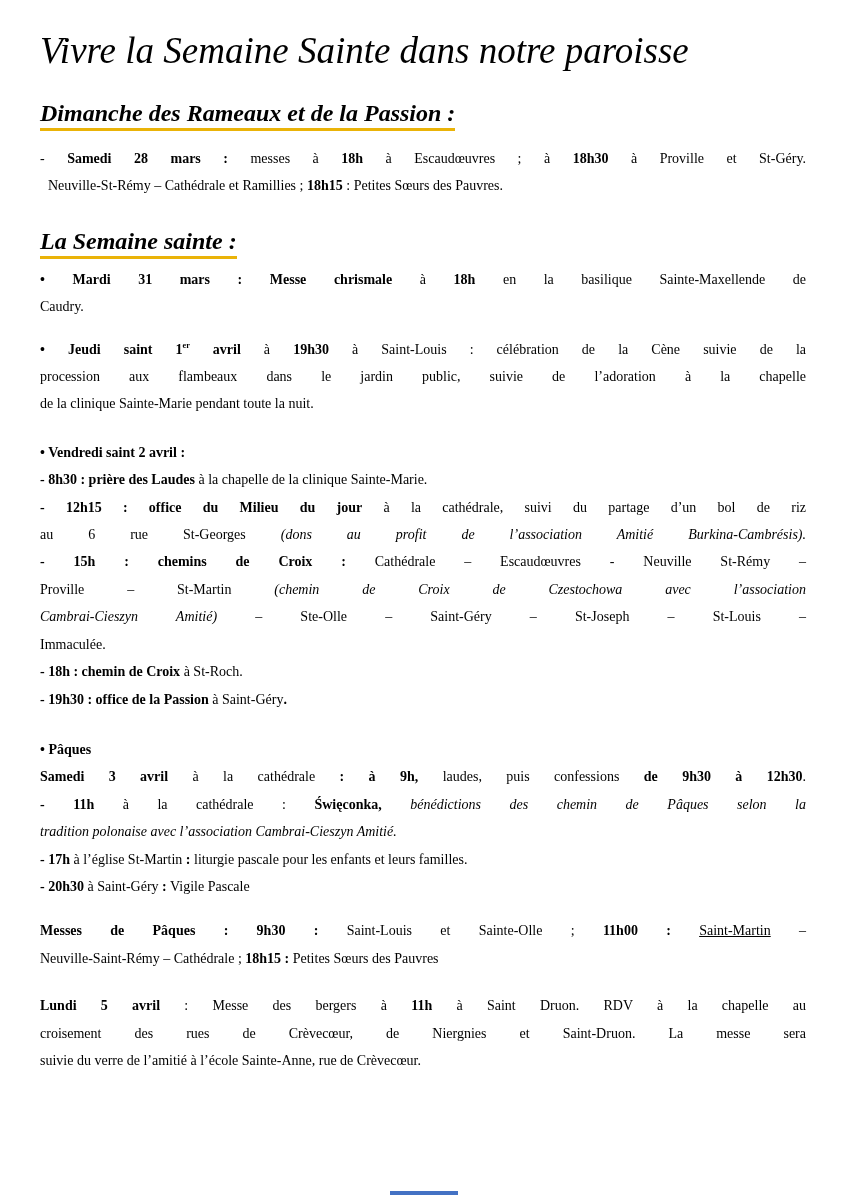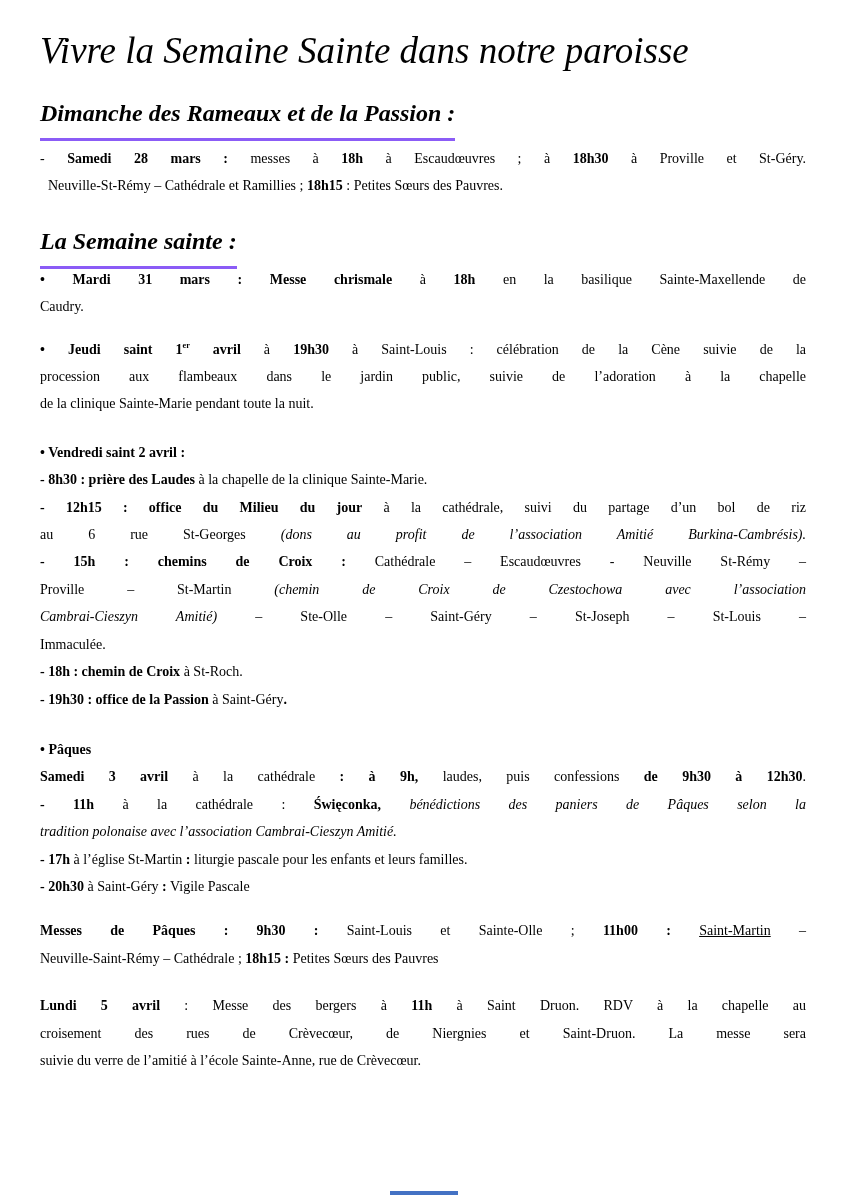--- a/index.html
+++ b/index.html
@@ -35,22 +35,22 @@
     line-height: 50px;
     font-style: italic;
   }
   .block.heading .line {
     font-size: 24px;
     line-height: 31px;
     font-weight: bold;
     font-style: italic;
   }
   .block.heading .line span {
-    border-bottom: 3px solid #8b5cf6;
-    padding-bottom: 12px;
+    border-bottom: 3px solid #eab308;
+    padding-bottom: 2px;
   }
   .footer-bar {
     position: absolute;
     left: 390px;
     top: 1191px;
     width: 68px;
     height: 4px;
   }
 </style>
 </head>
@@ -88,21 +88,21 @@
         <div class="line j"><span class="b">- 15h : chemins de Croix :</span><span> Cathédrale – Escaudœuvres - Neuville St-Rémy –</span></div>
         <div class="line j"><span>Proville – St-Martin </span><span class="i">(chemin de Croix de Czestochowa avec l’association</span></div>
         <div class="line j"><span class="i">Cambrai-Cieszyn Amitié)</span><span> – Ste-Olle – Saint-Géry – St-Joseph – St-Louis –</span></div>
         <div class="line"><span>Immaculée.</span></div>
         <div class="line"><span class="b">- 18h : chemin de Croix</span><span> à St-Roch.</span></div>
         <div class="line"><span class="b">- 19h30 : office de la Passion</span><span> à Saint-Géry</span><span class="b">.</span></div>
       </div>
       <div class="block para" style="margin-top: 23px;">
         <div class="line"><span class="b">• Pâques</span></div>
         <div class="line j"><span class="b">Samedi 3 avril</span><span> à la cathédrale </span><span class="b">: à 9h,</span><span> laudes, puis confessions </span><span class="b">de 9h30 à 12h30</span><span>.</span></div>
-        <div class="line j"><span class="b">- 11h</span><span> à la cathédrale : </span><span class="b">Święconka,</span><span class="i"> bénédictions des paniers de Pâques selon la</span></div>
+        <div class="line j"><span class="b">- 11h</span><span> à la cathédrale : </span><span class="b">Święconka,</span><span class="i"> bénédictions des chemin de Pâques selon la</span></div>
         <div class="line"><span class="i">tradition polonaise avec l’association Cambrai-Cieszyn Amitié.</span></div>
         <div class="line"><span class="b">- 17h</span><span> à l’église St-Martin </span><span class="b">:</span><span> liturgie pascale pour les enfants et leurs familles.</span></div>
         <div class="line"><span class="b">- 20h30</span><span> à Saint-Géry </span><span class="b">:</span><span> Vigile Pascale</span></div>
       </div>
       <div class="block para" style="margin-top: 17px;">
         <div class="line j"><span class="b">Messes de Pâques : 9h30 :</span><span> Saint-Louis et Sainte-Olle ; </span><span class="b">11h00 :</span><span> </span><span class="u">Saint-Martin</span><span> –</span></div>
         <div class="line"><span>Neuville-Saint-Rémy – Cathédrale ; </span><span class="b">18h15 :</span><span> Petites Sœurs des Pauvres</span></div>
       </div>
       <div class="block para" style="margin-top: 20px;">
         <div class="line j"><span class="b">Lundi 5 avril</span><span> : Messe des bergers à </span><span class="b">11h</span><span> à Saint Druon. RDV à la chapelle au</span></div>

